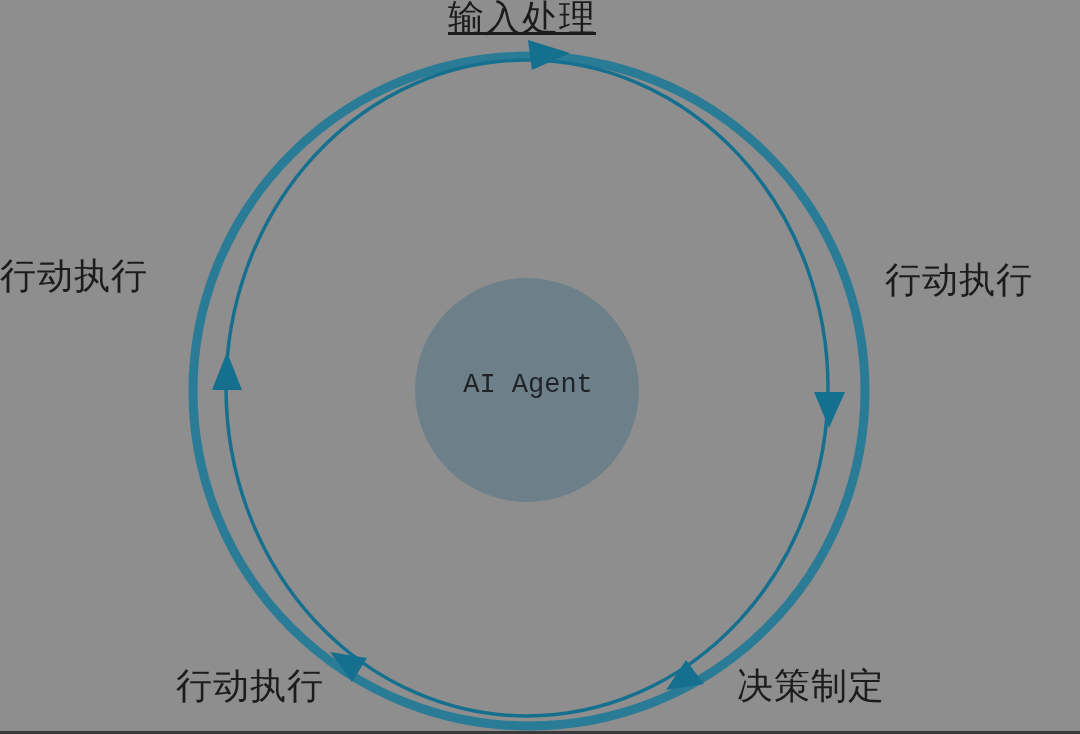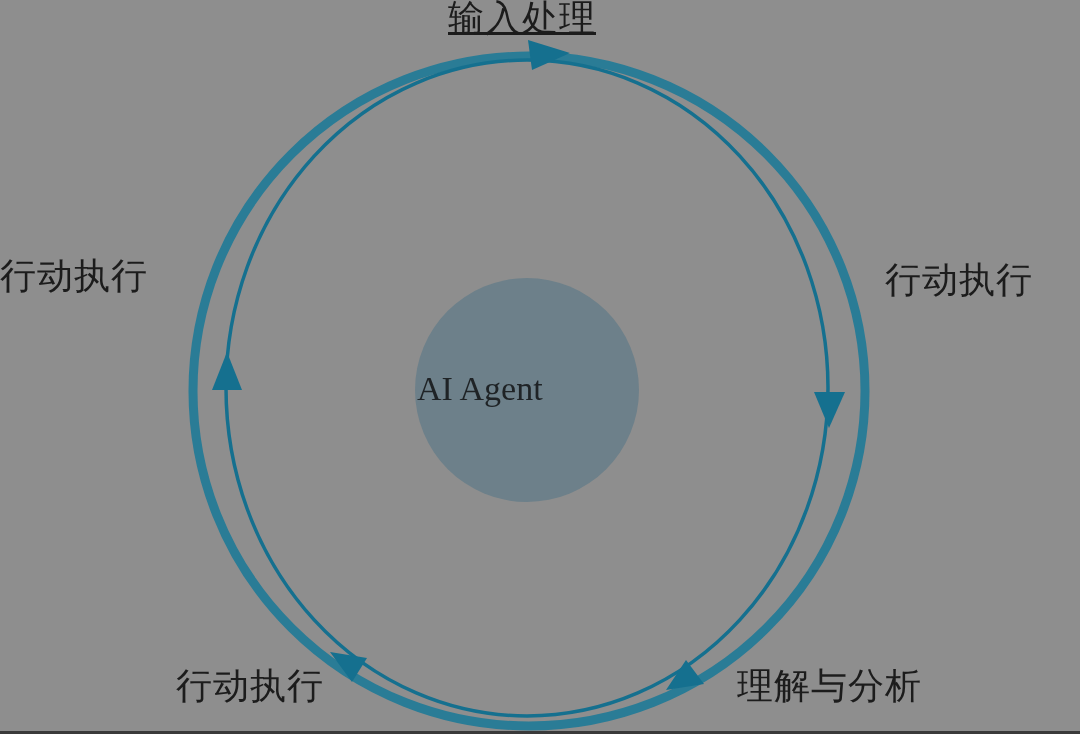--- a/index.html
+++ b/index.html
@@ -14,22 +14,23 @@
     position: absolute;
     font-size: 36px;
     color: #1c1c1c;
     white-space: nowrap;
     line-height: 1;
     letter-spacing: 1px;
   }
   #center-label {
     position: absolute;
     left: 417px; top: 372px; width: 222px;
-    font-family: Liberation Serif, serif;
-    font-size: 34px;
+    text-align: center;
+    font-family: Liberation Mono, monospace;
+    font-size: 27px;
     color: #1f2326;
     line-height: 1;
   }
   .bottom-strip {
     position: absolute; left: 0; bottom: 0; width: 1080px; height: 3px;
     background: #3a3a3a;
   }
 </style>
 </head>
 <body>
@@ -53,17 +54,17 @@
     <polygon points="330,652 367,658 352,682"></polygon>
 
     <polygon points="227,352 212,390 242,390"></polygon>
   </g>
 </svg>
 
 <div id="center-label">AI Agent</div>
 
 <div class="label" style="left:448px; top:0px;text-decoration:underline;">输入处理</div>
 <div class="label" style="left:885px; top:262px;">行动执行</div>
-<div class="label" style="left:737px; top:668px;">理解与分析</div>
+<div class="label" style="left:737px; top:668px;">决策制定</div>
 <div class="label" style="left:176px; top:668px;">行动执行</div>
 <div class="label" style="left:0px; top:258px;">行动执行</div>
 
 <div class="bottom-strip"></div>
 
 </body></html>

